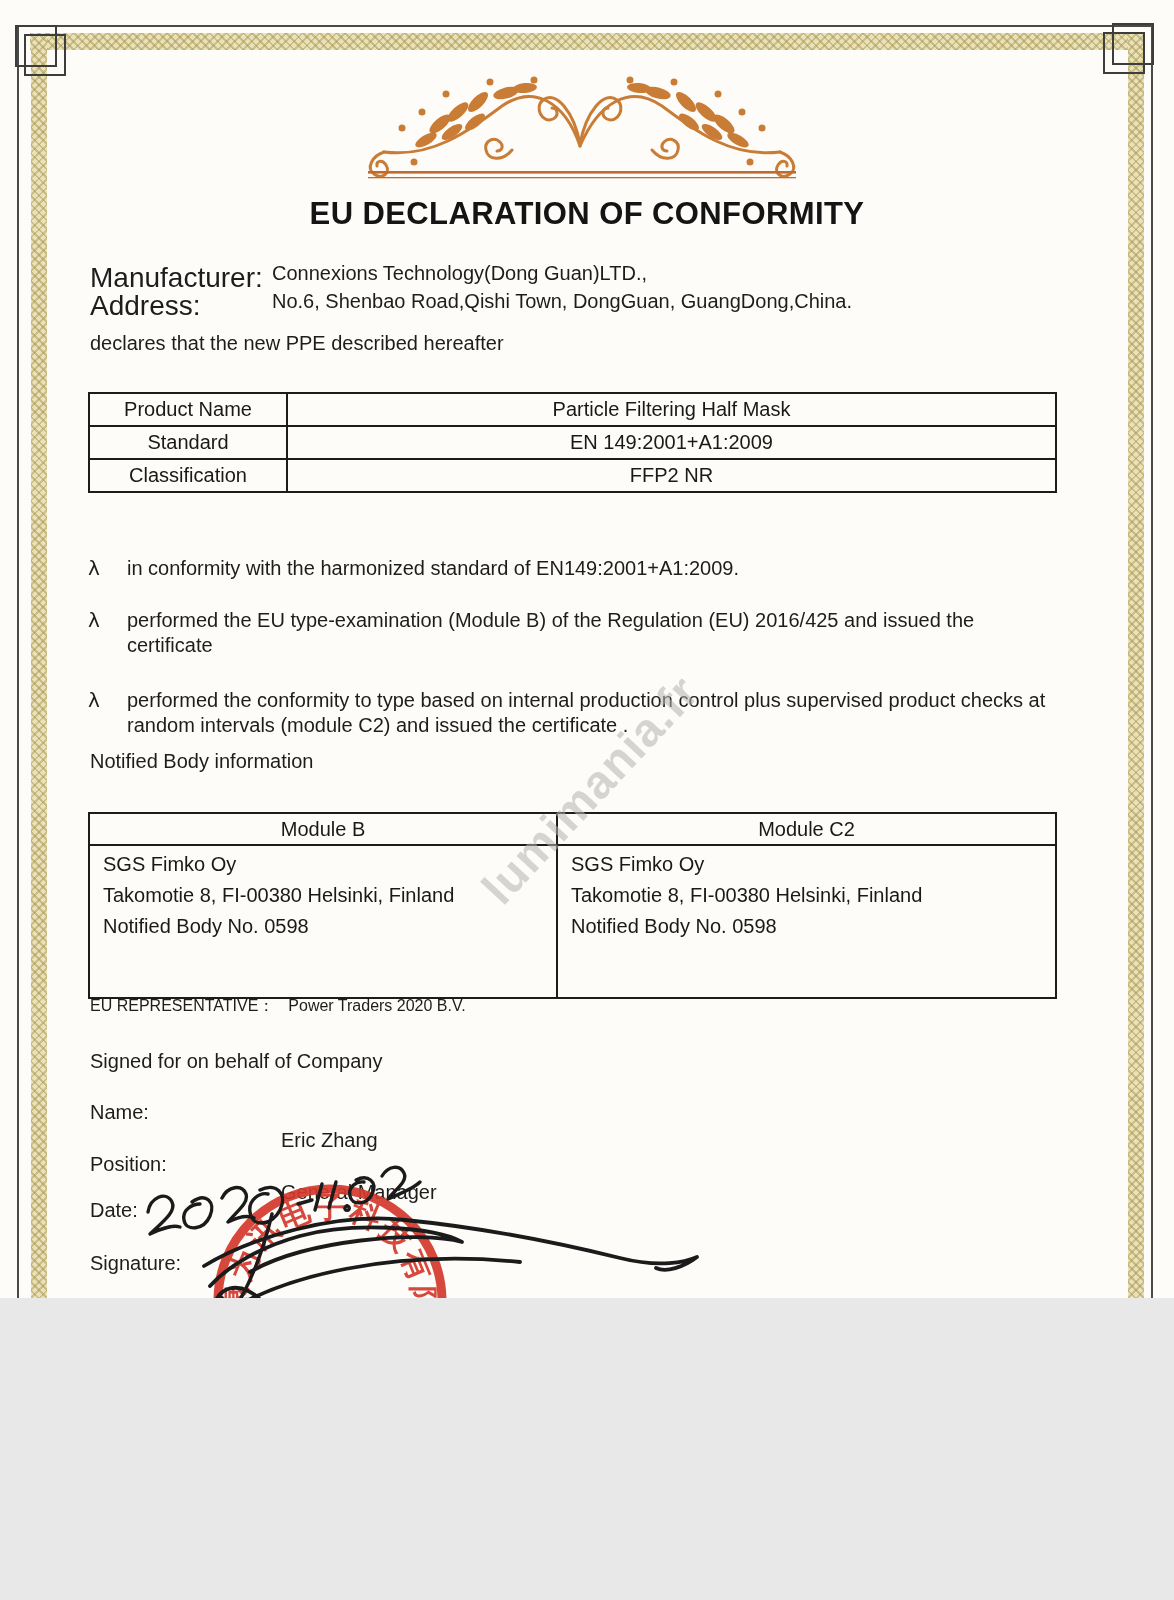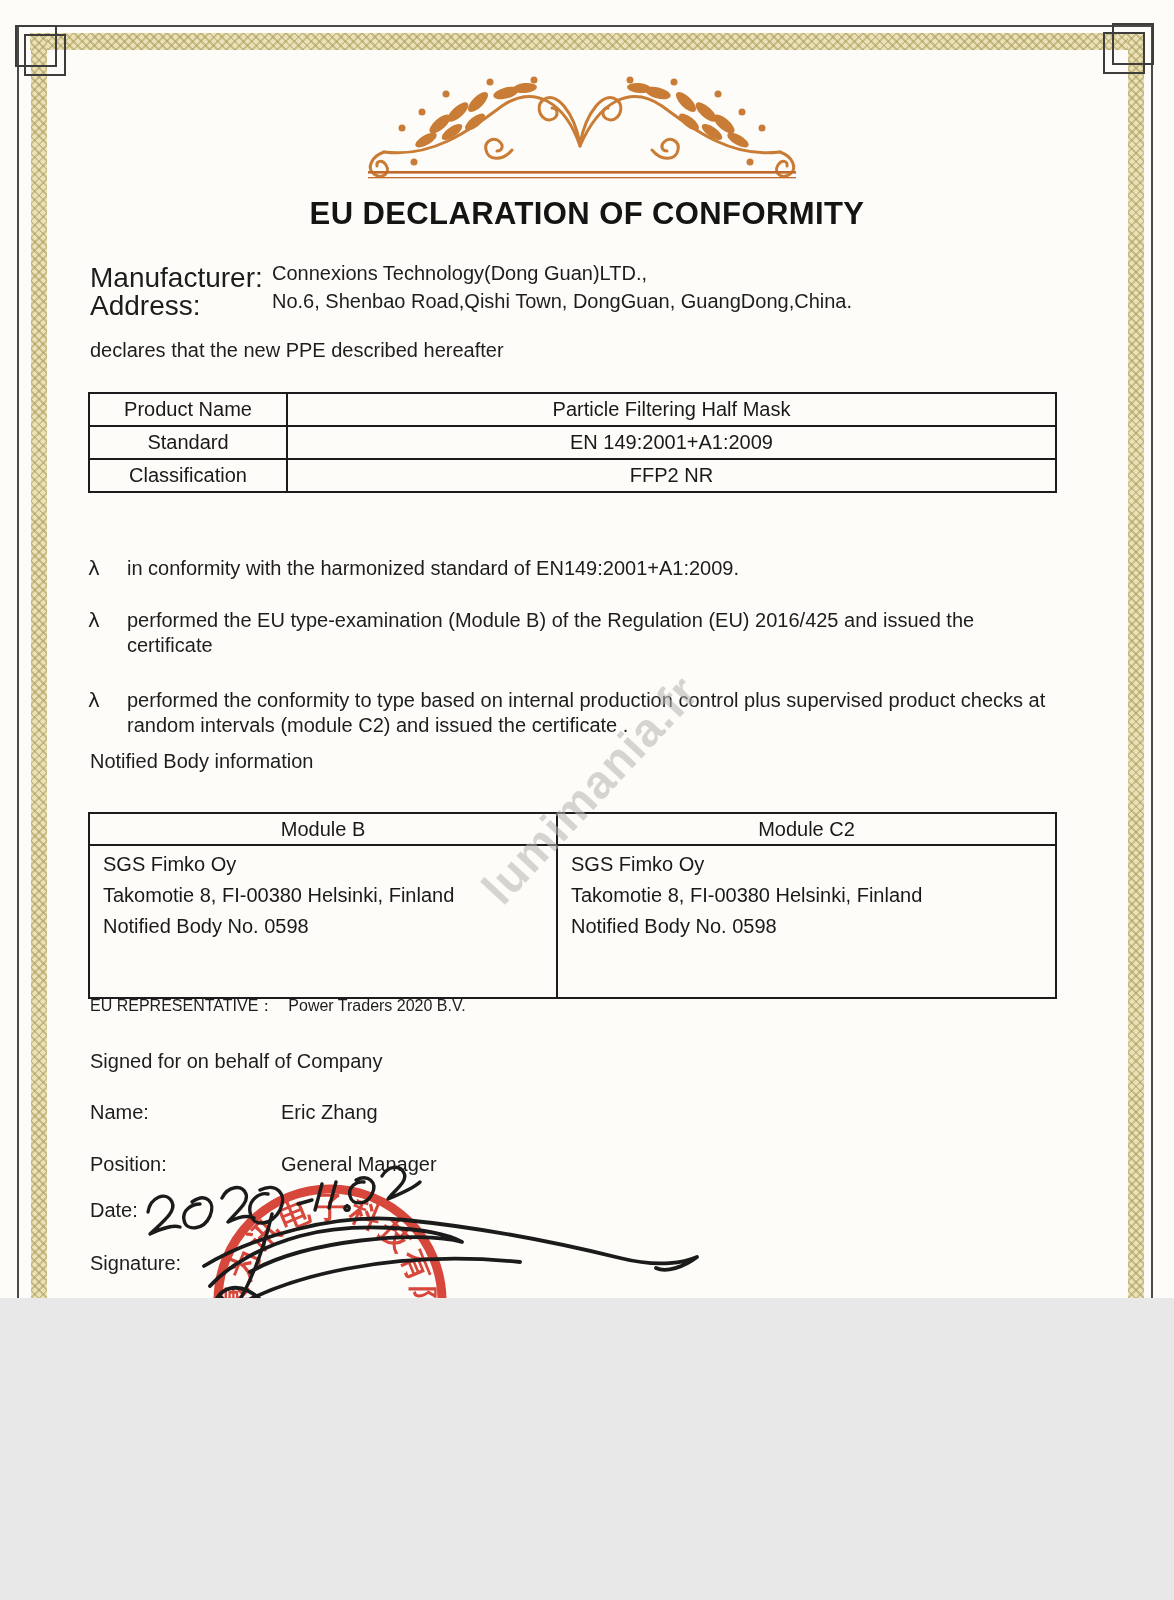--- a/index.html
+++ b/index.html
@@ -54,21 +54,21 @@
   .tbl-nb .c1{width:450px;}
   .nb-line{display:block;margin-bottom:11px;line-height:20px;}
   
   .bullet{position:absolute;left:88px;width:960px;font-size:20px;line-height:25px;}
   .bullet .mk{position:absolute;left:0;top:0;font-family:"DejaVu Sans",sans-serif;}
   .bullet .tx{display:block;margin-left:39px;}
   
   .rep-row{position:absolute;left:90px;top:996px;font-size:16px;}
   .rep-row .rep-val{margin-left:14px;}
   .sig-label{position:absolute;left:90px;font-size:20px;}
-  .sig-value{position:absolute;left:281px;font-size:20px;}
+  .sig-value{position:absolute;left:281px;font-size:20px;margin-top:28px;}
   
   .stamp{position:absolute;left:205px;top:1176px;z-index:3;opacity:.92;}
   .ink{position:absolute;left:100px;top:1140px;z-index:4;}
   .ce{position:absolute;left:756px;top:1352px;z-index:2;}
   .watermark{
     position:absolute;left:390px;top:762px;width:400px;z-index:5;
     text-align:center;font-size:47px;font-weight:600;letter-spacing:1px;
     color:#b7b5b2;opacity:.55;transform:rotate(-47deg);pointer-events:none;
   }
 </style>
@@ -141,21 +141,21 @@
     </g>
   </svg>
 
   <div class="title">EU DECLARATION OF CONFORMITY</div>
 
   <div class="label" style="top:262px">Manufacturer:</div>
   <div class="value" style="top:262px">Connexions Technology(Dong Guan)LTD.,</div>
   <div class="label" style="top:290px">Address:</div>
   <div class="value" style="top:290px">No.6, Shenbao Road,Qishi Town, DongGuan, GuangDong,China.</div>
 
-  <div class="plain" style="top:339px">declares that the new PPE described hereafter</div>
+  <div class="plain" style="top:332px">declares that the new PPE described hereafter</div>
 
   <table class="tbl tbl-product">
     <tbody>
         <tr>
       <td class="c1">Product Name</td>
       <td>Particle Filtering Half Mask</td>
     </tr>
     <tr>
       <td class="c1">Standard</td>
       <td>EN 149:2001+A1:2009</td>

